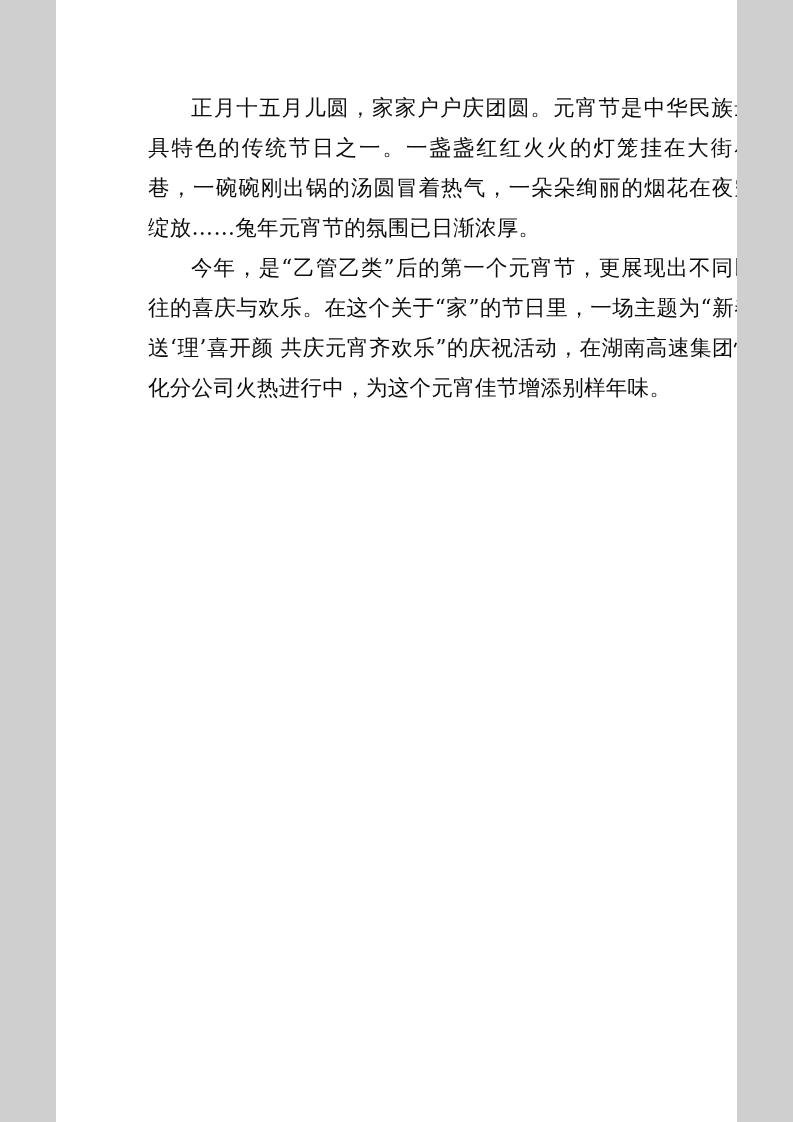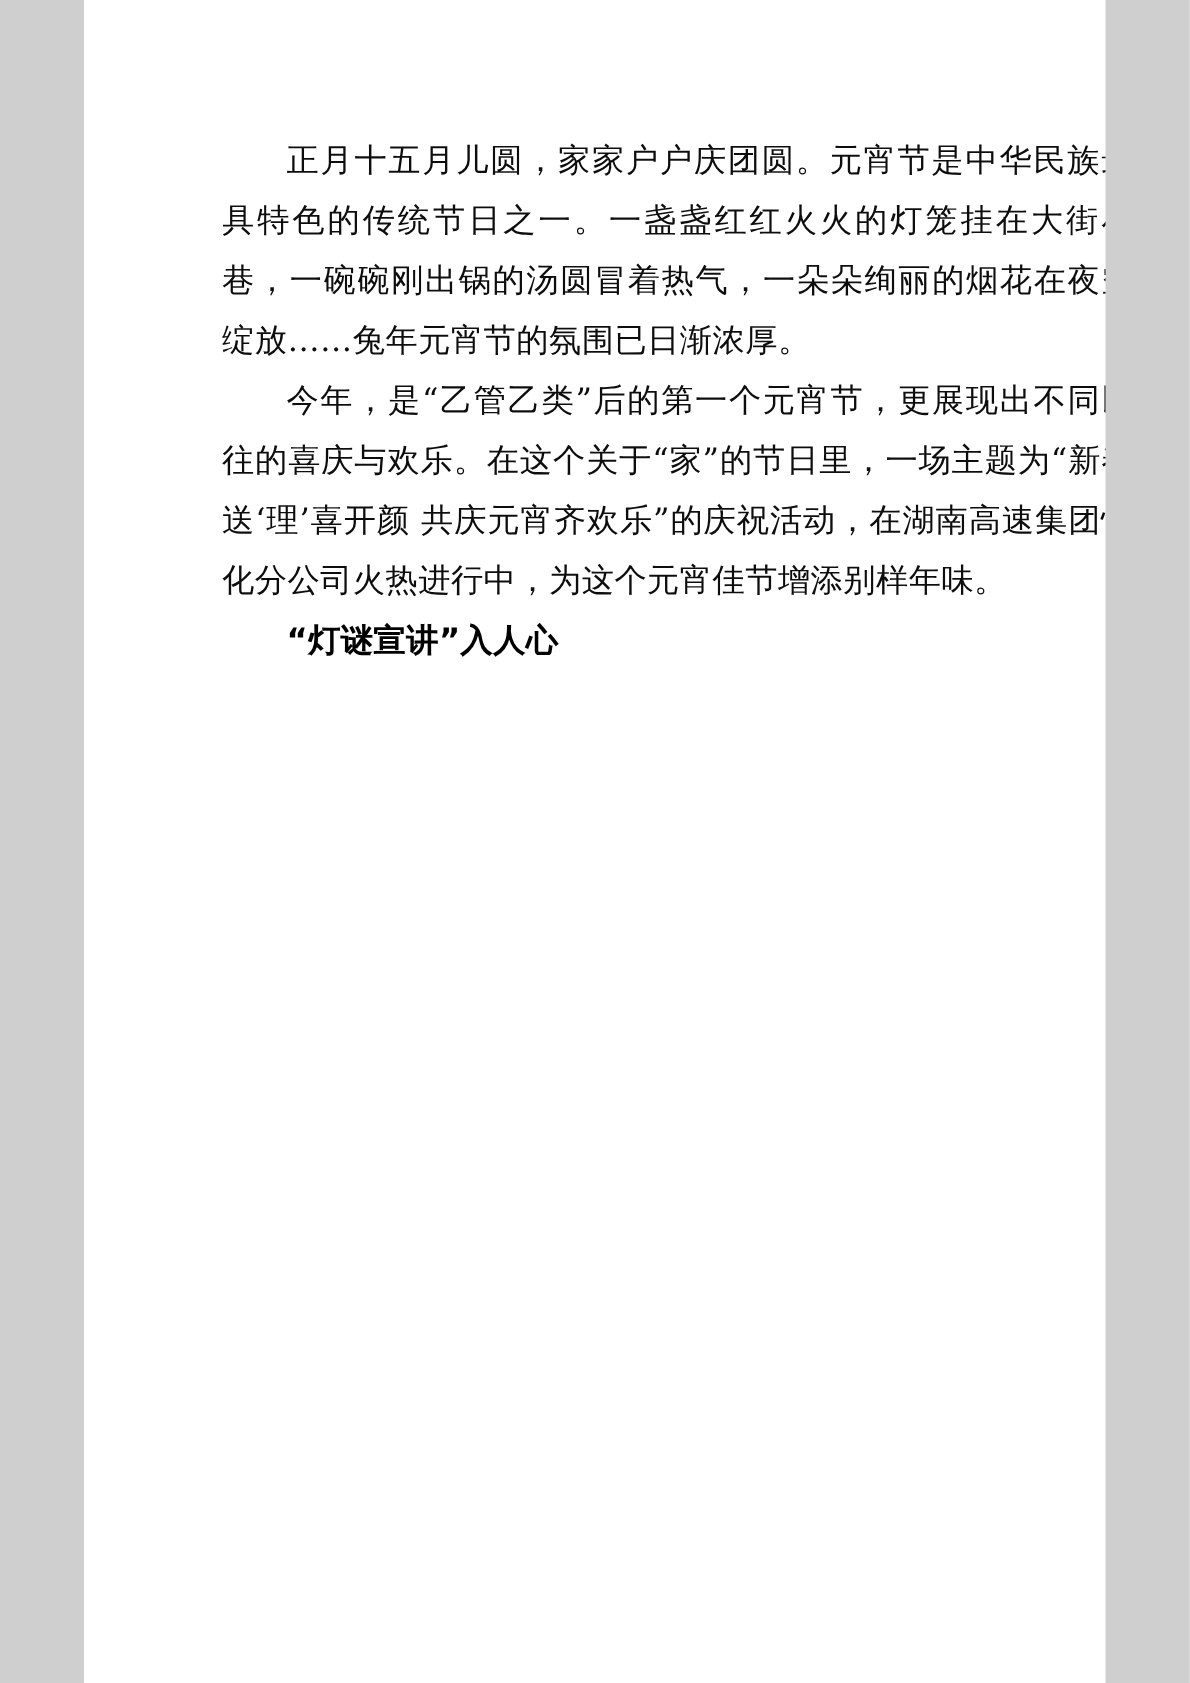--- a/index.html
+++ b/index.html
@@ -47,15 +47,14 @@
     font-family: "DejaVu Sans", "Liberation Sans", sans-serif;
   }
 </style>
 </head>
 <body>
 
 <div class="page">
   <div class="content">
     <p class="para">正月十五月儿圆，家家户户庆团圆。元宵节是中华民族最具特色的传统节日之一。一盏盏红红火火的灯笼挂在大街小巷，一碗碗刚出锅的汤圆冒着热气，一朵朵绚丽的烟花在夜空绽放……兔年元宵节的氛围已日渐浓厚。</p>
     <p class="para">今年，是“乙管乙类”后的第一个元宵节，更展现出不同以往的喜庆与欢乐。在这个关于“家”的节日里，一场主题为“新春送‘理’喜开颜 共庆元宵齐欢乐”的庆祝活动，在湖南高速集团怀化分公司火热进行中，为这个元宵佳节增添别样年味。</p>
-    <p class="heading">“灯谜宣讲”入人心</p>
   </div>
 </div>
 
 </body></html>

